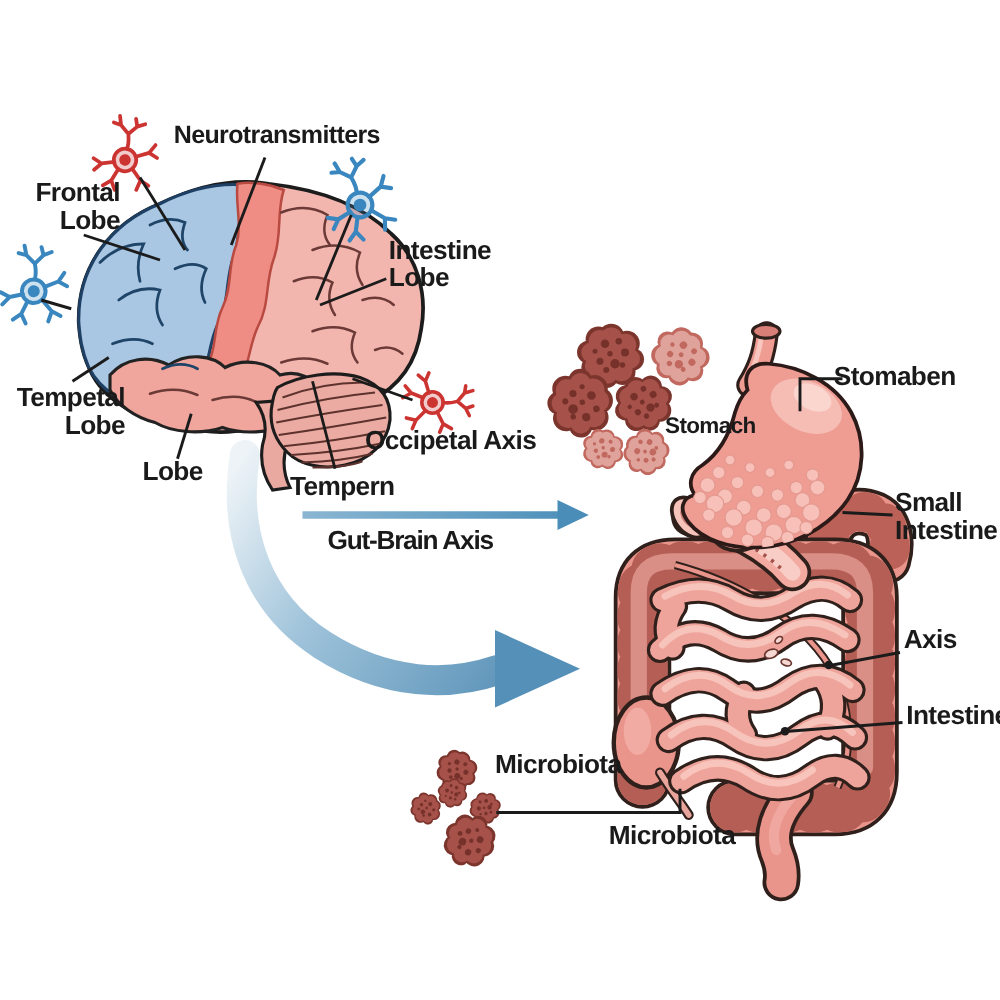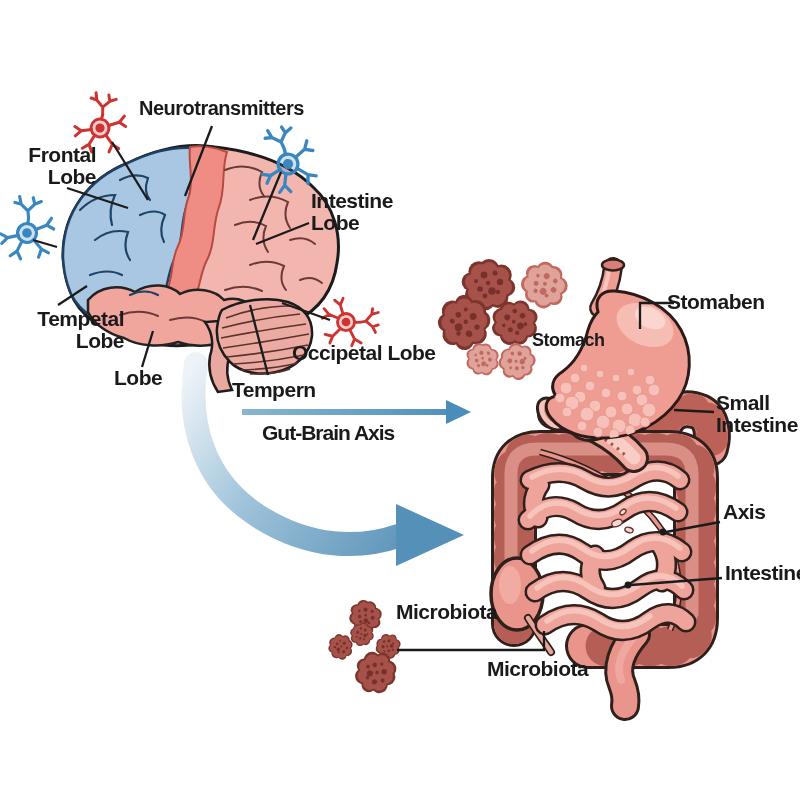--- a/index.html
+++ b/index.html
@@ -348,26 +348,26 @@
 <div class="label center" style="left:10px;top:144px;width:86px;">
   <span class="ln">Frontal</span>
   <span class="ln">Lobe</span>
 </div>
 
 <div class="label" style="left:311px;top:190px;">
   <span class="ln">Intestine</span>
   <span class="ln">Lobe</span>
 </div>
 
-<div class="label center" style="left:6px;top:308px;width:94px;margin-left:24px;">
+<div class="label center" style="left:6px;top:308px;width:94px;">
   <span class="ln">Tempetal</span>
   <span class="ln">Lobe</span>
 </div>
 
-<div class="label" style="left:292px;top:342px;">Occipetal Lobe</div>
+<div class="label" style="left:292px;top:342px;">Occipetal Axis</div>
 
 <div class="label" style="left:114px;top:367px;">Lobe</div>
 
 <div class="label" style="left:232px;top:379px;">Tempern</div>
 
 <div class="label axis-label" style="left:262px;top:422px;">Gut-Brain Axis</div>
 
 <div class="label" style="left:667px;top:291px;">Stomaben</div>
 
 <div class="label" style="left:532px;top:331px;font-size:18px;">Stomach</div>

